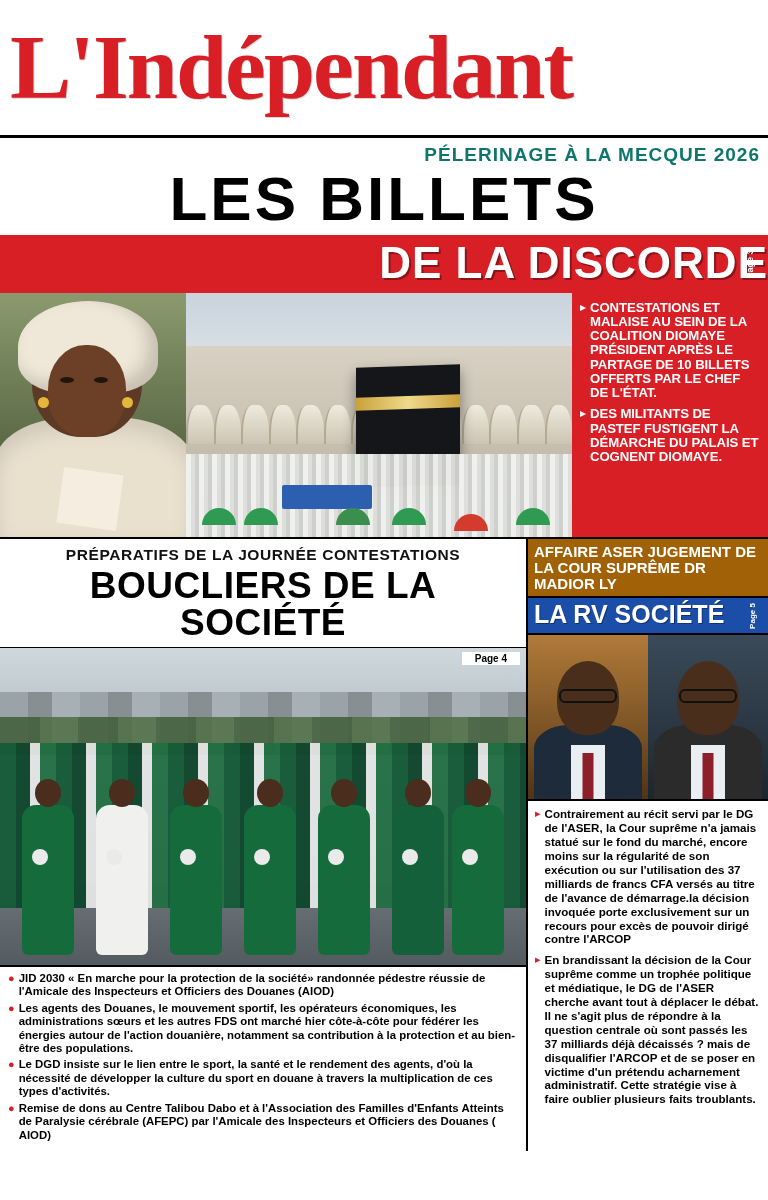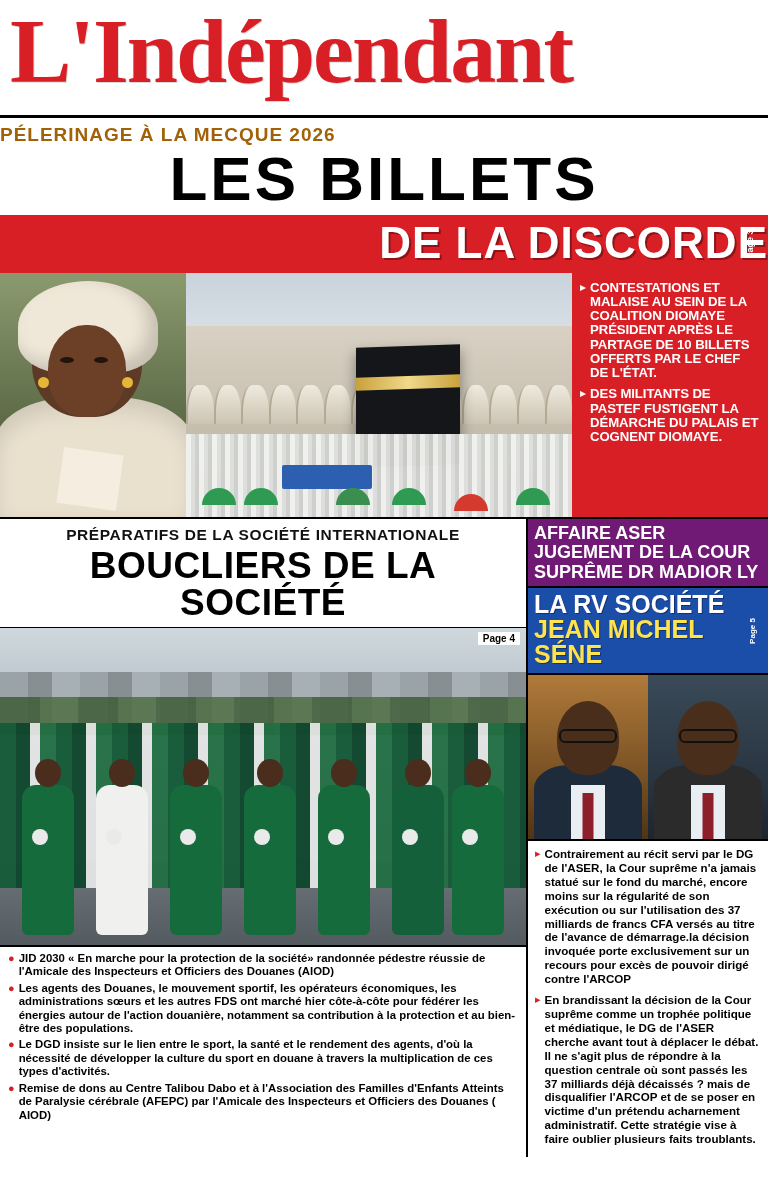--- a/index.html
+++ b/index.html
@@ -12,24 +12,24 @@
   }
   .page {
     position: relative;
     width: 768px;
     height: 1200px;
     background: #fff;
   }
 
   
   .masthead {
-    height: 118px;
+    height: 138px;
     border-bottom: 3px solid #000;
     display: flex;
-    align-items: flex-start;
+    align-items: center;
     padding: 8px 10px;
     position: relative;
   }
   .masthead-title {
     font-family: "Liberation Serif", serif;
     font-weight: bold;
     font-size: 92px;
     line-height: 0.95;
     color: #d81f26;
     letter-spacing: -2px;
@@ -54,26 +54,26 @@
     color: #000;
   }
   .strap-price {
     font-size: 11px;
     font-weight: bold;
     color: #d81f26;
   }
 
   
   .kicker {
-    text-align: left;
+    text-align: right;
     font-size: 19px;
     font-weight: bold;
     letter-spacing: 1px;
-    padding: 6px 0 2px;
-    color: #a16207;
+    padding: 6px 8px 2px;
+    color: #0f766e;
   }
   .headline-1 {
     text-align: center;
     font-family: "Liberation Sans", sans-serif;
     font-weight: bold;
     font-size: 62px;
     line-height: 0.95;
     letter-spacing: 3px;
     color: #000;
     padding: 2px 0 6px;
@@ -282,38 +282,38 @@
     content:""; position:absolute; left:10px; top:44px;
     width:16px; height:16px; border-radius:50%; background:#eaeaea;
   }
   .m1{left:22px;} .m2{left:96px;background:#f0f0ef;} .m3{left:170px;}
   .m4{left:244px;} .m5{left:318px;} .m6{left:392px;background:#14603a;}
   .m7{left:452px;}
   .page-ref-box {
     position: absolute; right: 6px; top: 4px;
     background: #fff; color: #000;
     font-size: 10px; font-weight: bold;
-    padding: 1px 5px;
+    padding: 1px 13px;
   }
 
   .bullets-left {
     padding: 5px 8px 6px 8px;
     border-top: 2px solid #000;
   }
   .bl-item {
     display: flex; gap: 4px;
     font-size: 11.4px; font-weight: bold; line-height: 1.18;
     color: #000; margin-bottom: 3px;
   }
   .bl-dot { color: #d81f26; font-size: 11px; line-height: 1.2; }
 
   
   .aser-head {
-    background: #701a75; color: #fff;
-    font-size: 18px; font-weight: bold; line-height: 1.08;
+    background: #a16207; color: #fff;
+    font-size: 15px; font-weight: bold; line-height: 1.08;
     padding: 5px 6px 4px;
     border-bottom: 2px solid #000;
     text-transform: uppercase;
   }
   .aser-title {
     background: #1b4ea8;
     padding: 4px 6px 6px;
     position: relative;
     border-bottom: 2px solid #000;
   }
@@ -438,21 +438,21 @@
       <div class="teaser-item">
         <span class="teaser-bullet">▸</span>
         <span class="teaser-text">DES MILITANTS DE PASTEF FUSTIGENT LA DÉMARCHE DU PALAIS ET COGNENT DIOMAYE.</span>
       </div>
     </div>
   </div>
 
   <div class="row2">
 
     <div class="left-col">
-      <div class="sub-kicker">PRÉPARATIFS DE LA SOCIÉTÉ INTERNATIONALE</div>
+      <div class="sub-kicker">PRÉPARATIFS DE LA JOURNÉE CONTESTATIONS</div>
       <div class="headline-3">BOUCLIERS DE LA SOCIÉTÉ</div>
 
       <div class="photo-march">
         <div class="march-sky"></div>
         <div class="march-buildings"></div>
         <div class="march-trees"></div>
         <div class="march-road"></div>
         <div class="crowd-band"></div>
         <div class="marcher m1"></div>
         <div class="marcher m2"></div>
@@ -481,21 +481,20 @@
           <span class="bl-dot">●</span>
           <span>Remise de dons au Centre Talibou Dabo et à l'Association des Familles d'Enfants Atteints de Paralysie cérébrale (AFEPC) par l'Amicale des Inspecteurs et Officiers des Douanes ( AIOD)</span>
         </div>
       </div>
     </div>
 
     <div class="right-col">
       <div class="aser-head">AFFAIRE ASER JUGEMENT DE LA COUR SUPRÊME DR MADIOR LY</div>
       <div class="aser-title">
         <div class="aser-t1">LA RV SOCIÉTÉ</div>
-        <div class="aser-t2">JEAN MICHEL SÉNE</div>
         <div class="aser-pageref">Page 5</div>
       </div>
 
       <div class="aser-photos">
         <div class="ph a">
           <div class="torso"></div>
           <div class="shirt"></div>
           <div class="tie"></div>
           <div class="h"></div>
           <div class="glasses"></div>

